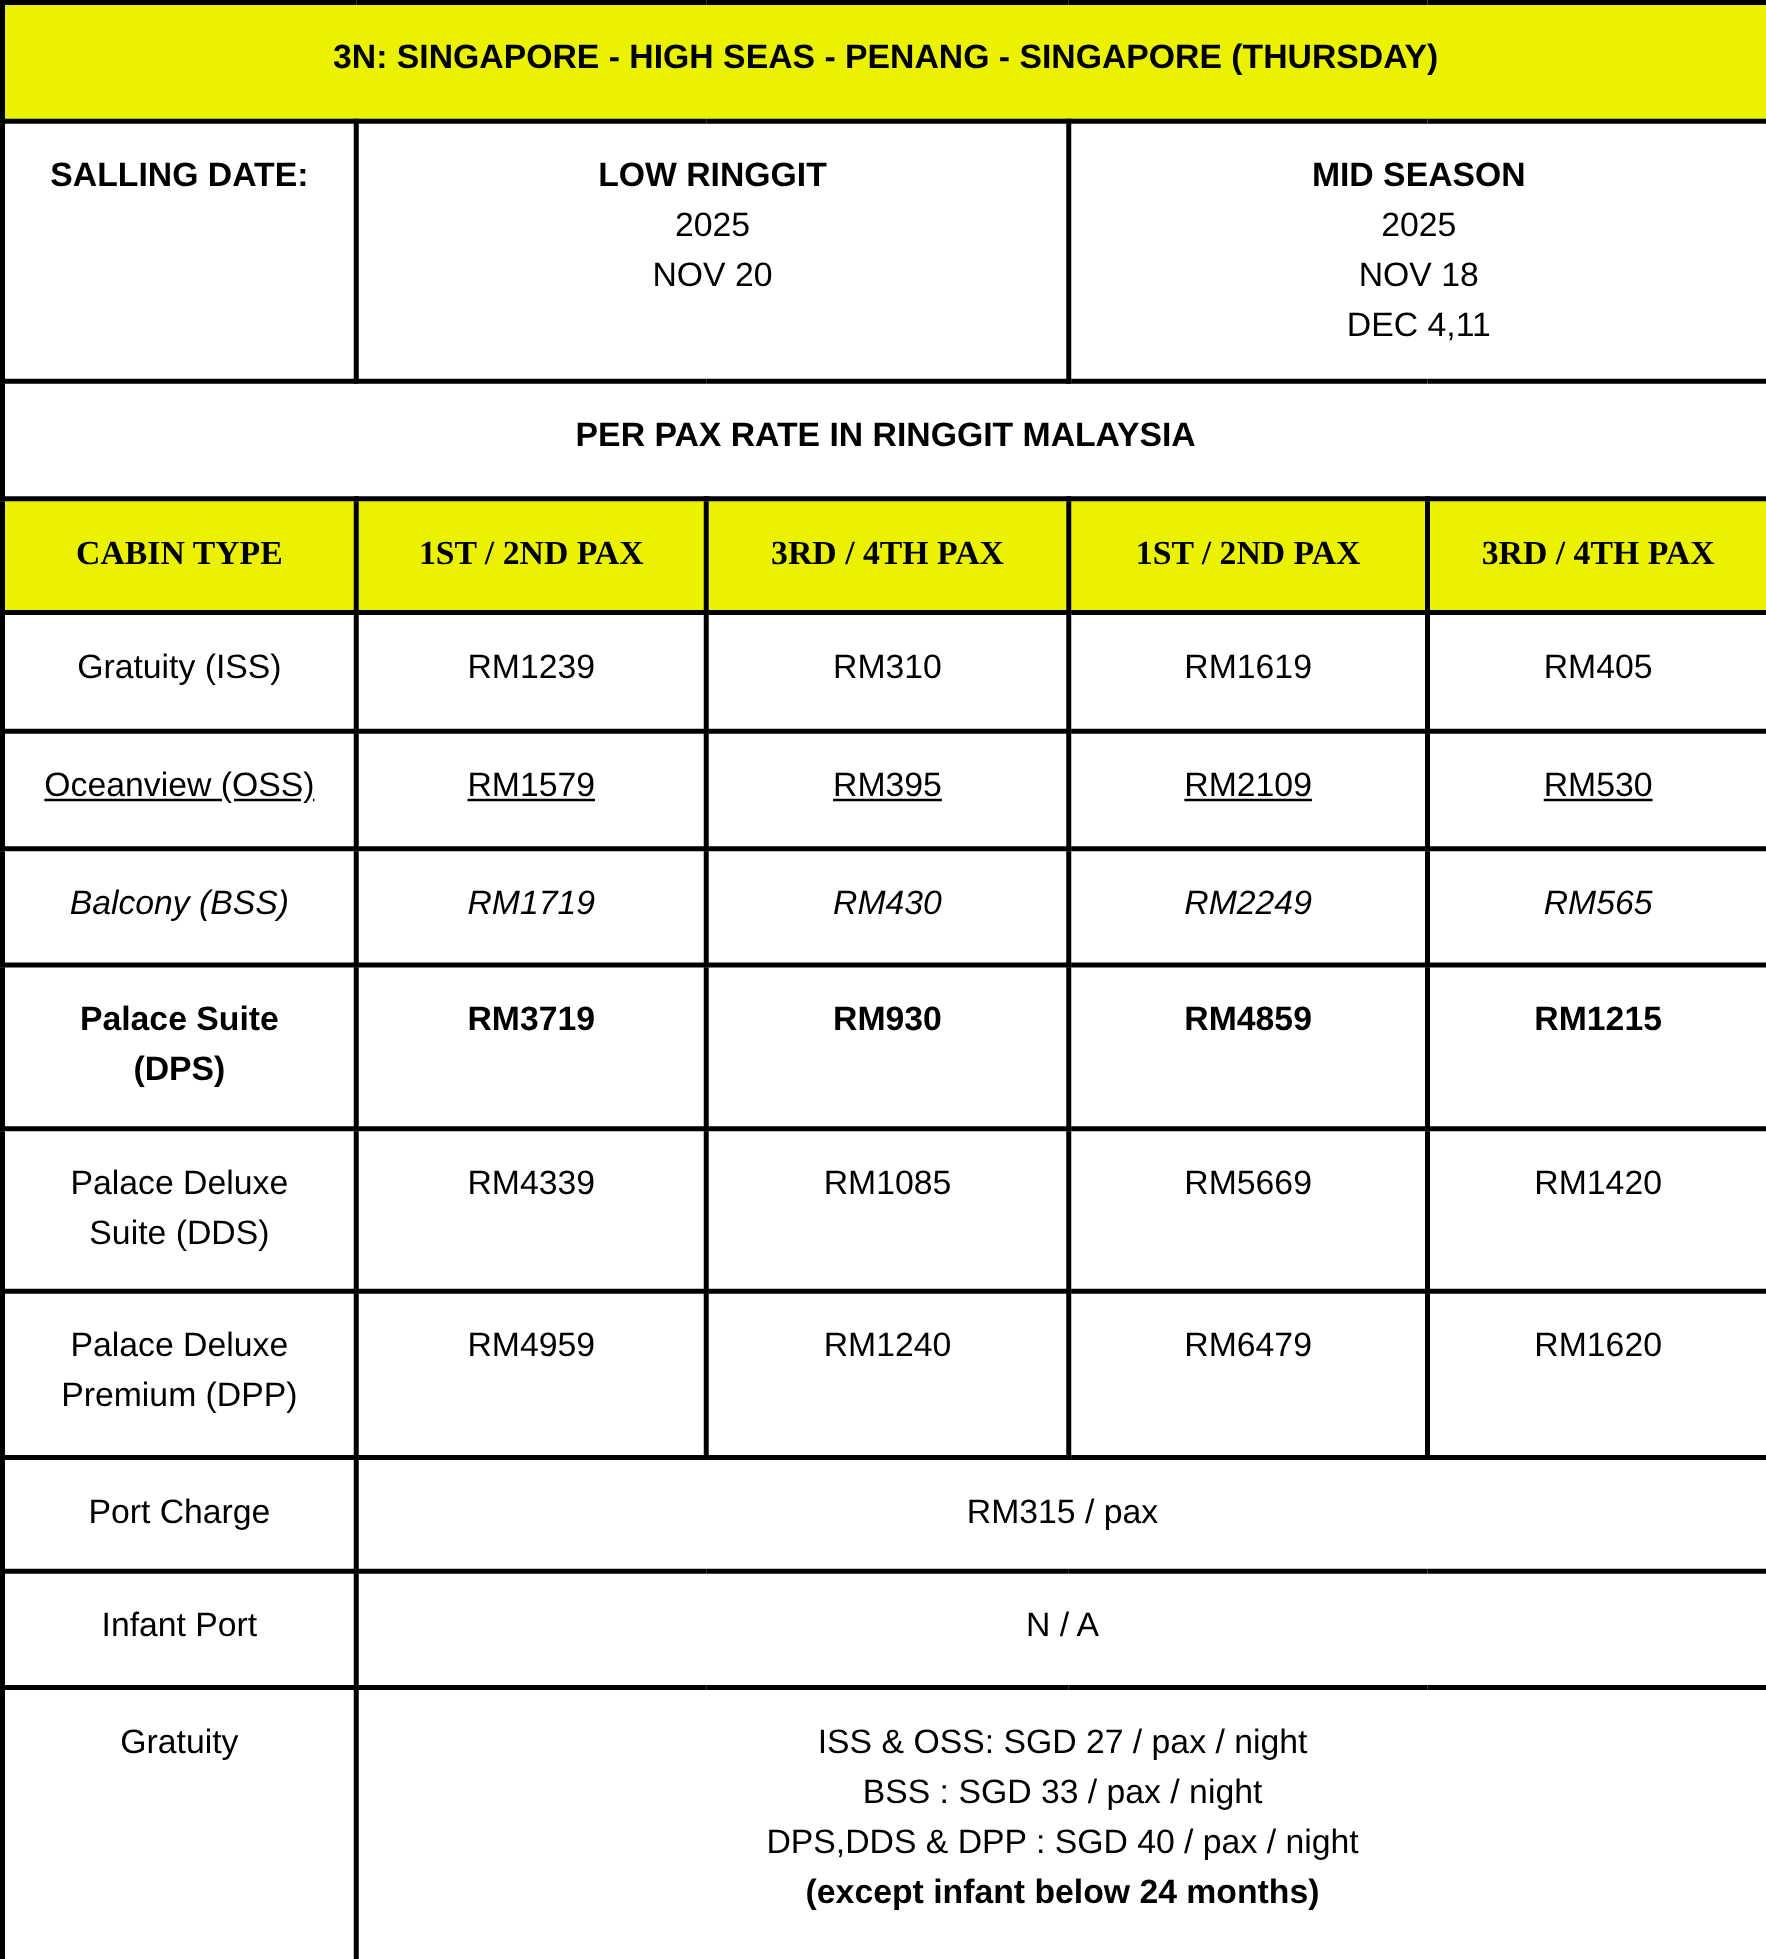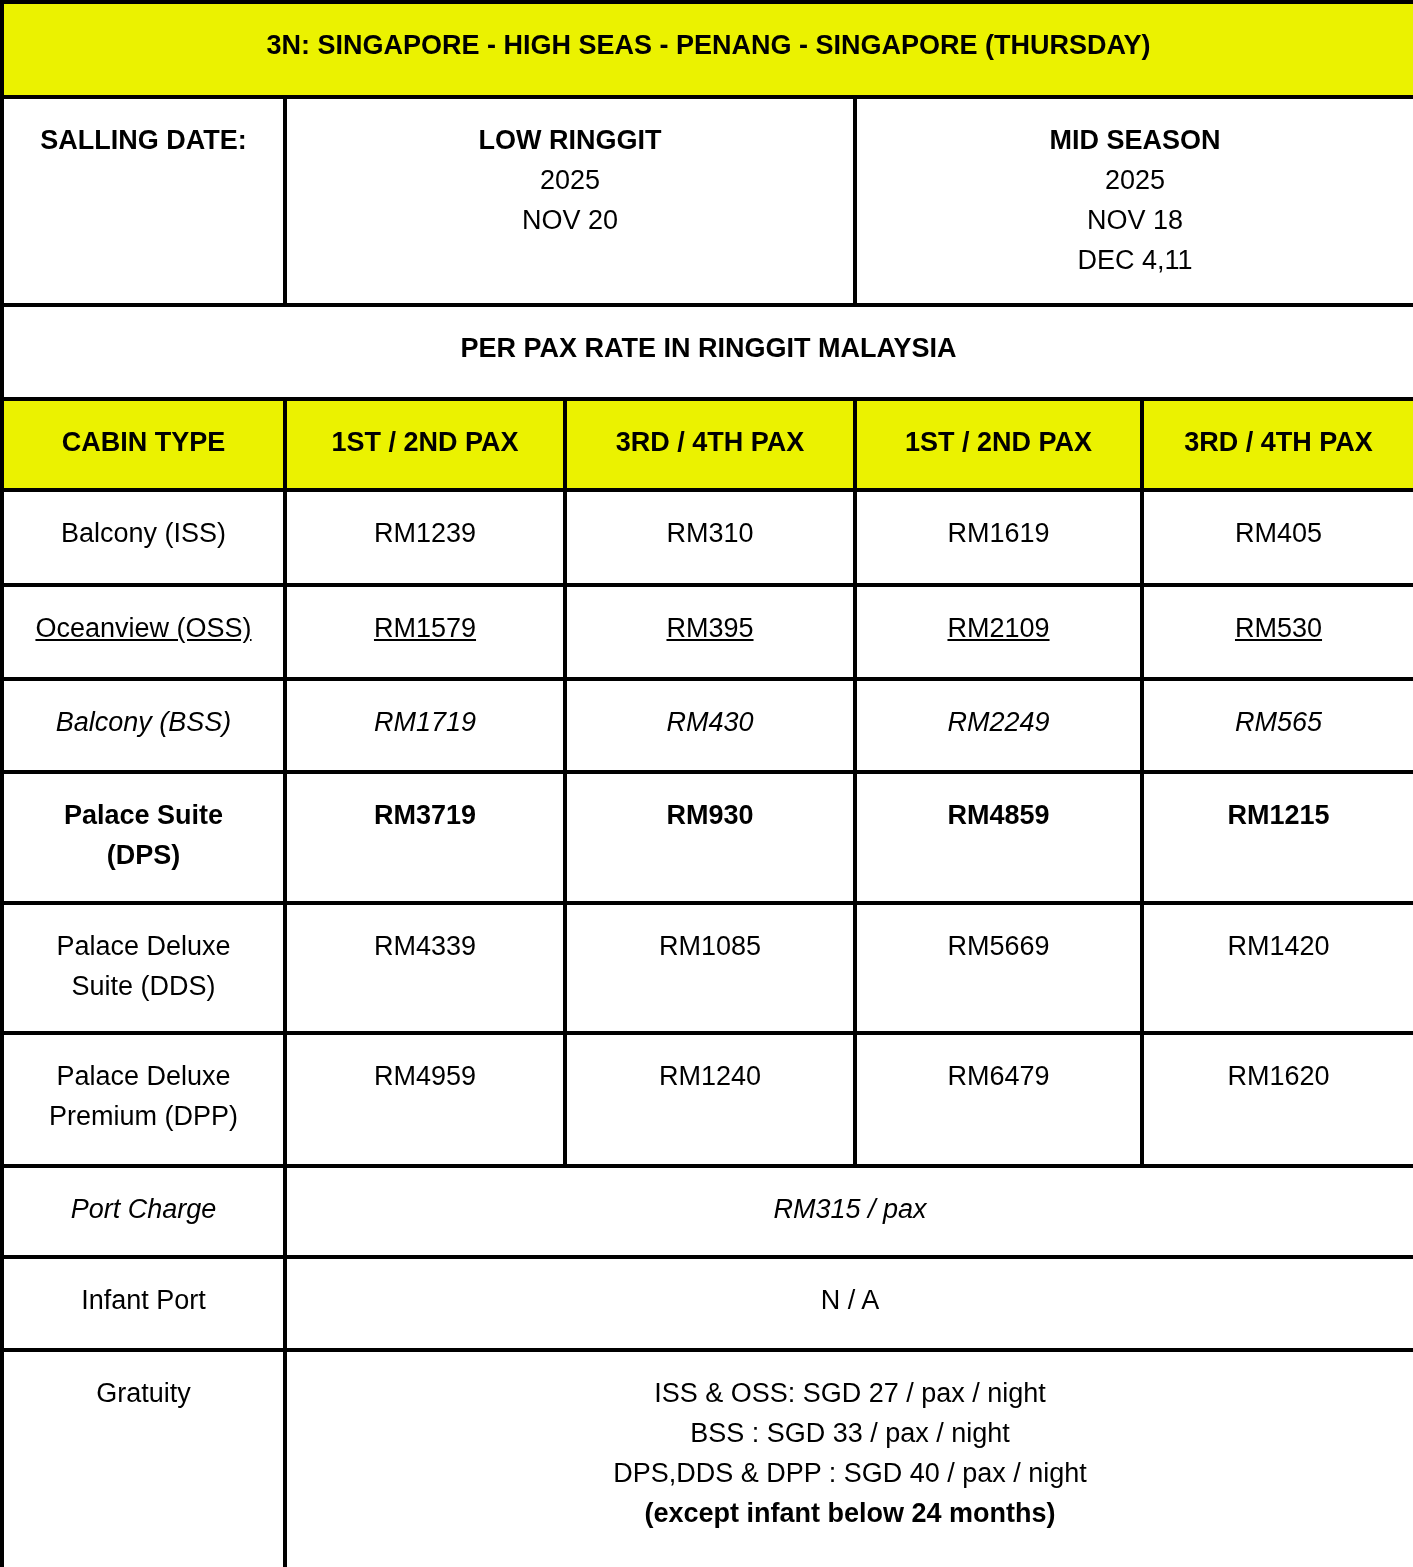--- a/index.html
+++ b/index.html
@@ -20,28 +20,28 @@
     line-height: 40px;
     overflow: hidden;
   }
   .b { font-weight: bold; }
   .hl { background: var(--hl); }
   .mid-label { vertical-align: middle; padding: 0 8px 55px 8px; }
   .grat-label { vertical-align: middle; padding: 0 8px 60px 8px; }
   .r-title  td { height: 95px; }
   .r-sail   td { height: 208px; }
   .r-banner td { height: 94px; }
-  .r-head   td { height: 91px; }
+  .r-head   td { height: 91px; font-family: Liberation Serif, serif; }
   .r-cab-a  td { height: 95px; }
   .r-cab-b  td { height: 94px; text-decoration: underline; }
   .r-cab-c  td { height: 93px; font-style: italic; }
   .r-tall-a td { height: 131px; font-weight: bold; }
   .r-tall-b td { height: 130px; }
   .r-tall-c td { height: 133px; }
-  .r-port   td { height: 91px; font-style: italic; }
+  .r-port   td { height: 91px; }
   .r-infant td { height: 93px; }
   .r-grat   td { height: 220px; }
 </style>
 </head>
 <body>
 
 <table class="fare">
   <colgroup>
     <col style="width:283px">
       <col style="width:280px">
@@ -76,21 +76,21 @@
 
   <tr class="r-head">
     <td class="hl b">CABIN TYPE</td>
     <td class="hl b">1ST / 2ND PAX</td>
     <td class="hl b">3RD / 4TH PAX</td>
     <td class="hl b">1ST / 2ND PAX</td>
     <td class="hl b">3RD / 4TH PAX</td>
   </tr>
 
   <tr class="r-cab-a">
-    <td>Balcony (ISS)</td>
+    <td>Gratuity (ISS)</td>
     <td>RM1239</td>
     <td>RM310</td>
     <td>RM1619</td>
     <td>RM405</td>
   </tr>
 
   <tr class="r-cab-b">
     <td>Oceanview (OSS)</td>
     <td>RM1579</td>
     <td>RM395</td>

